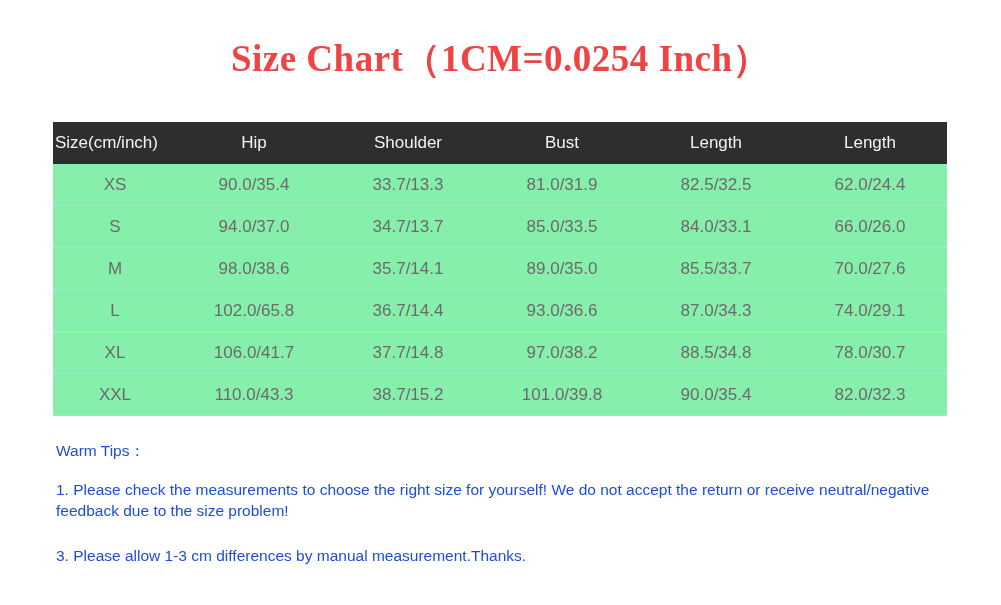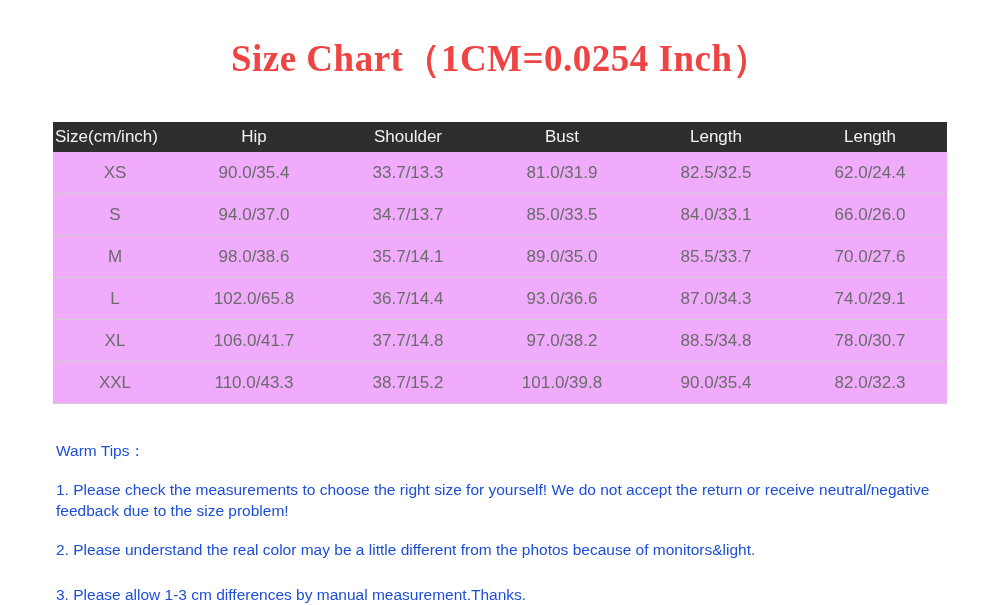--- a/index.html
+++ b/index.html
@@ -40,38 +40,38 @@
     width: 894px;
     border-collapse: collapse;
     table-layout: fixed;
   }
   .size-table thead th {
     background: #2e2e2e;
     color: #f2f2f2;
     font-size: 17px;
     font-weight: normal;
     height: 30px;
-    padding: 0;
+    padding: 6px;
     text-align: center;
     vertical-align: middle;
     border: none;
   }
   .size-table thead th.col-size {
     text-align: left;
     padding-left: 2px;
   }
   .size-table tbody td {
     height: 41px;
     padding: 0;
     font-size: 17px;
     color: #6b6b6b;
     text-align: center;
     vertical-align: middle;
     border-bottom: 1px solid #cfcfcf;
-    background: #f0abfc;
+    background: #86efac;
   }
   .size-table tbody tr:first-child td {
     border-top: none;
   }
 
   
   .cw-size     { width: 124px; }
   .cw-standard { width: 154px; }
 
   
@@ -169,17 +169,16 @@
         <td>101.0/39.8</td>
         <td>90.0/35.4</td>
         <td>82.0/32.3</td>
       </tr>
     </tbody>
   </table>
 
   <div class="tips">
     <p class="tips-heading">Warm Tips：</p>
     <p class="tip-line">1. Please check the measurements to choose the right size for yourself! We do not accept the return or receive neutral/negative feedback due to the size problem!</p>
-    <p class="tip-line">2. Please understand the real color may be a little different from the photos because of monitors&amp;light.</p>
     <p class="tip-line">3. Please allow 1-3 cm differences by manual measurement.Thanks.</p>
   </div>
 
 </div>
 
 </body></html>

